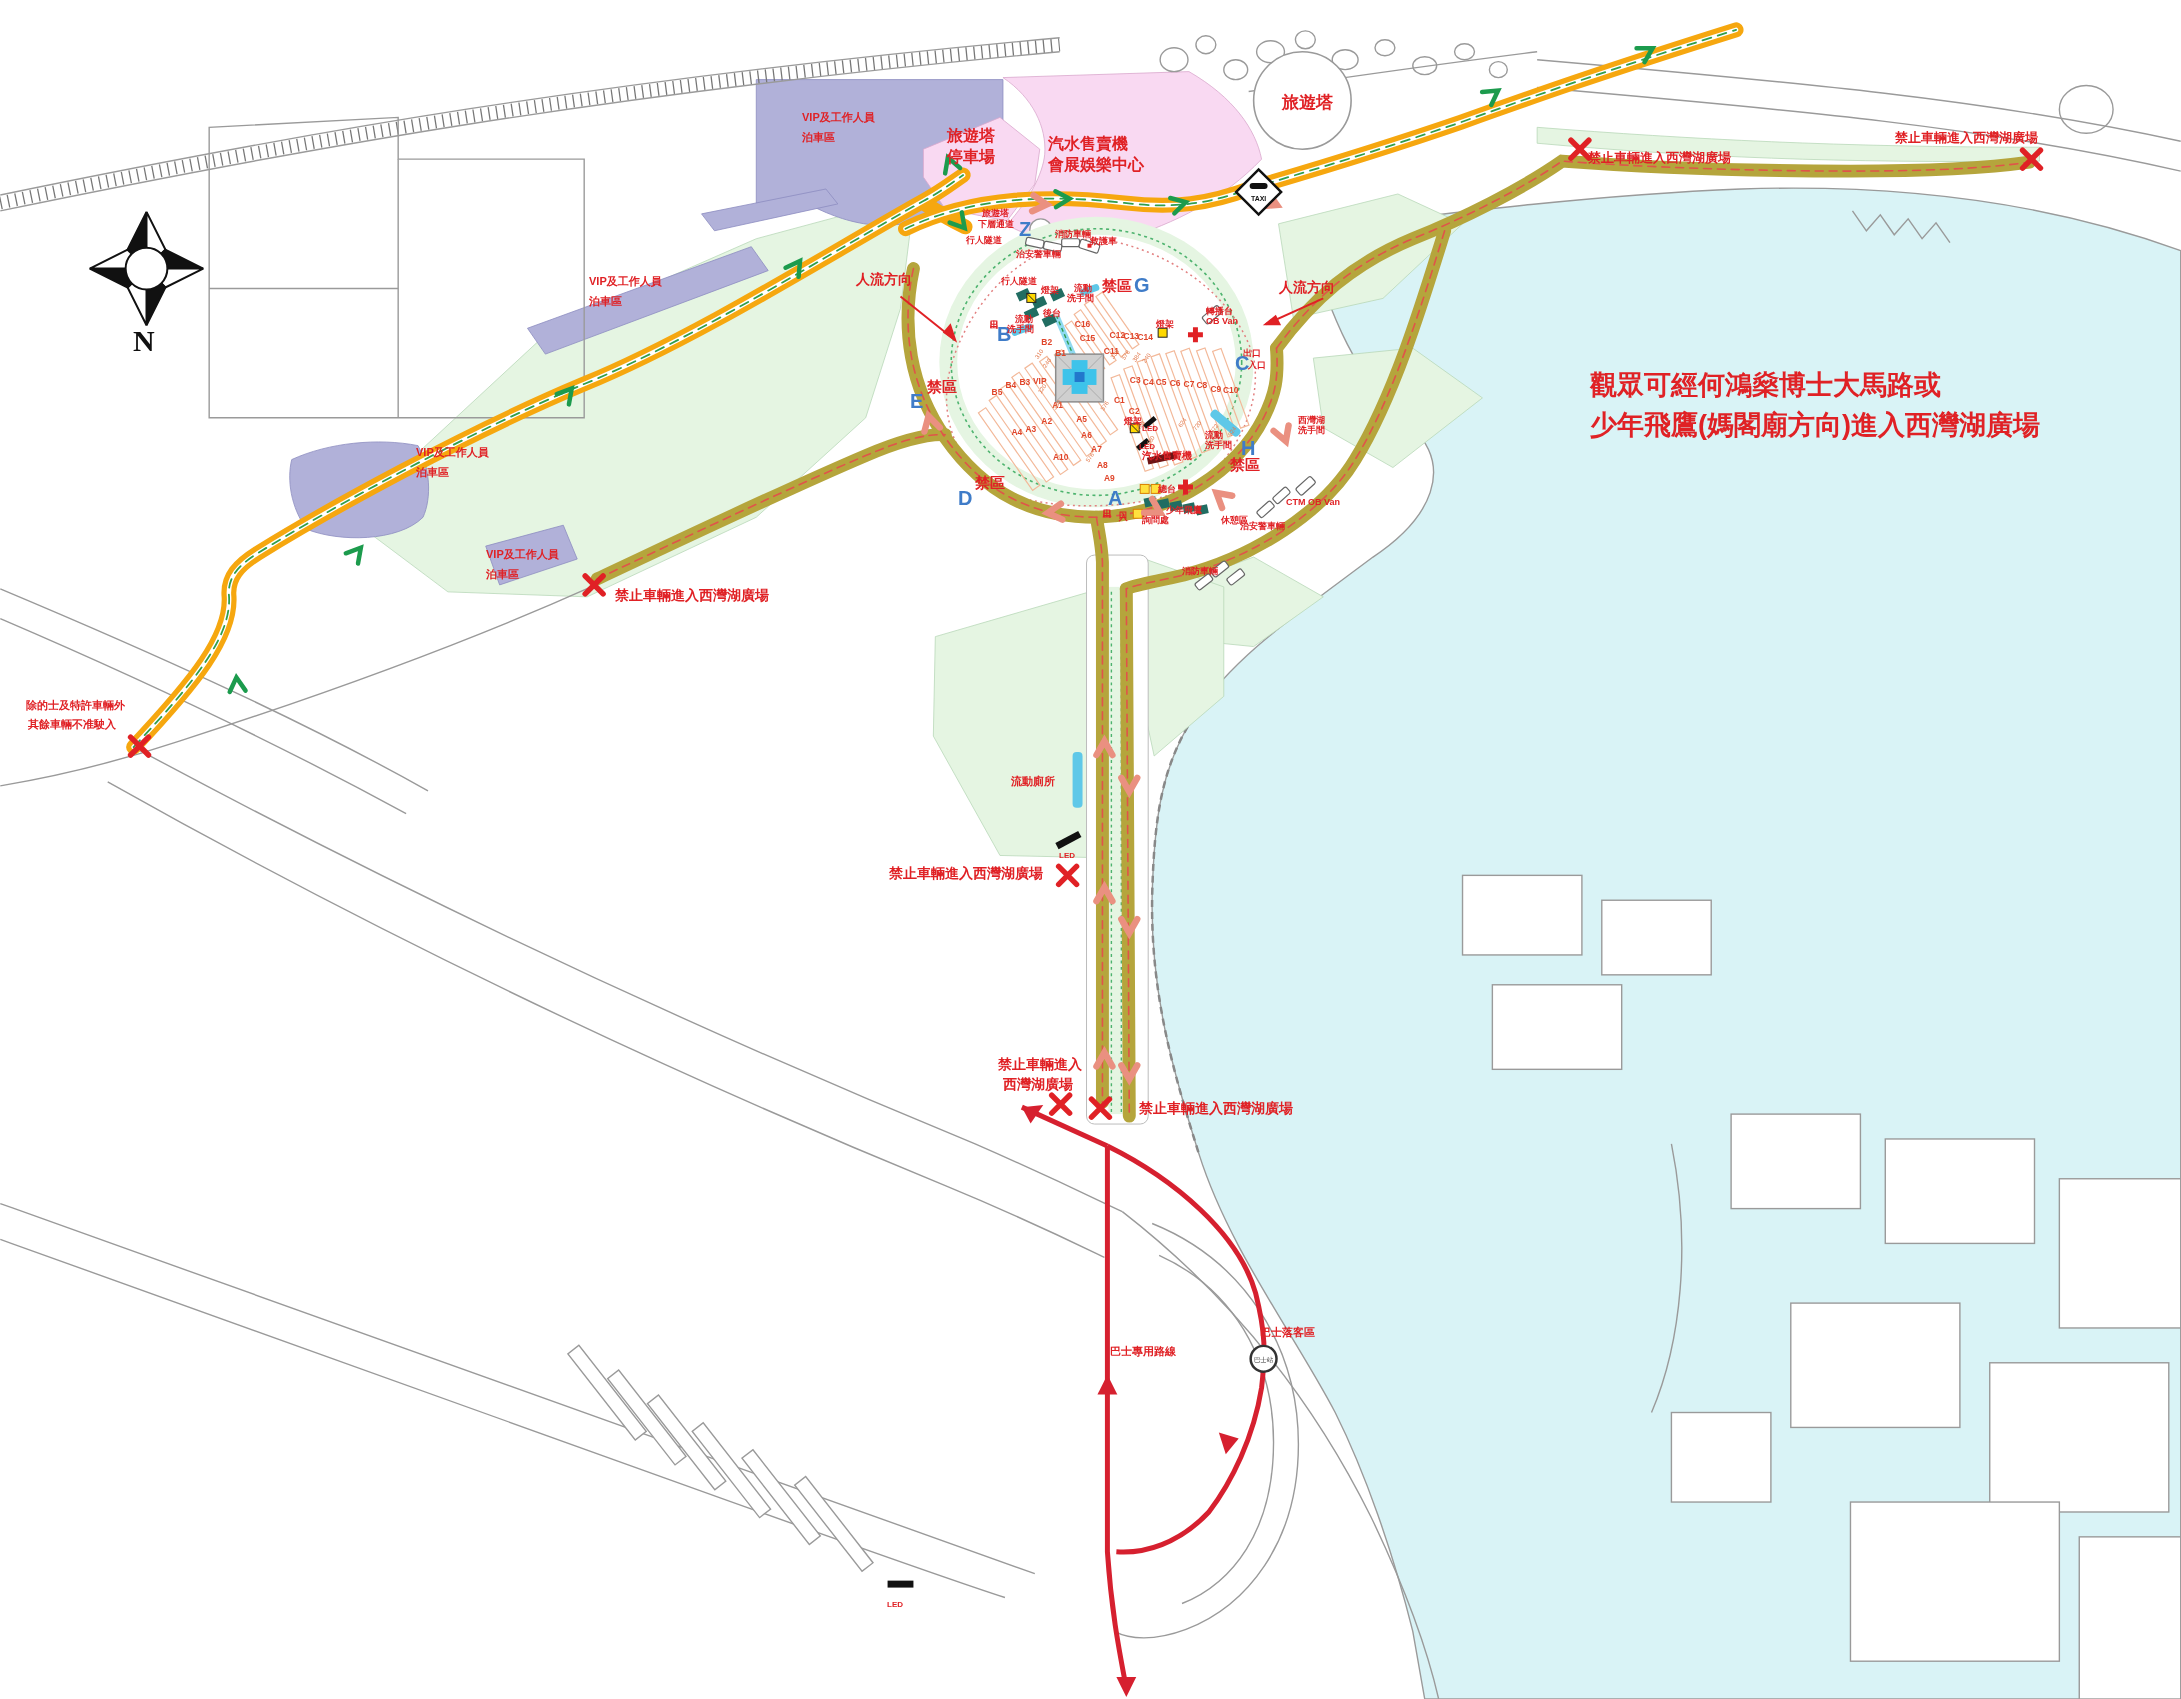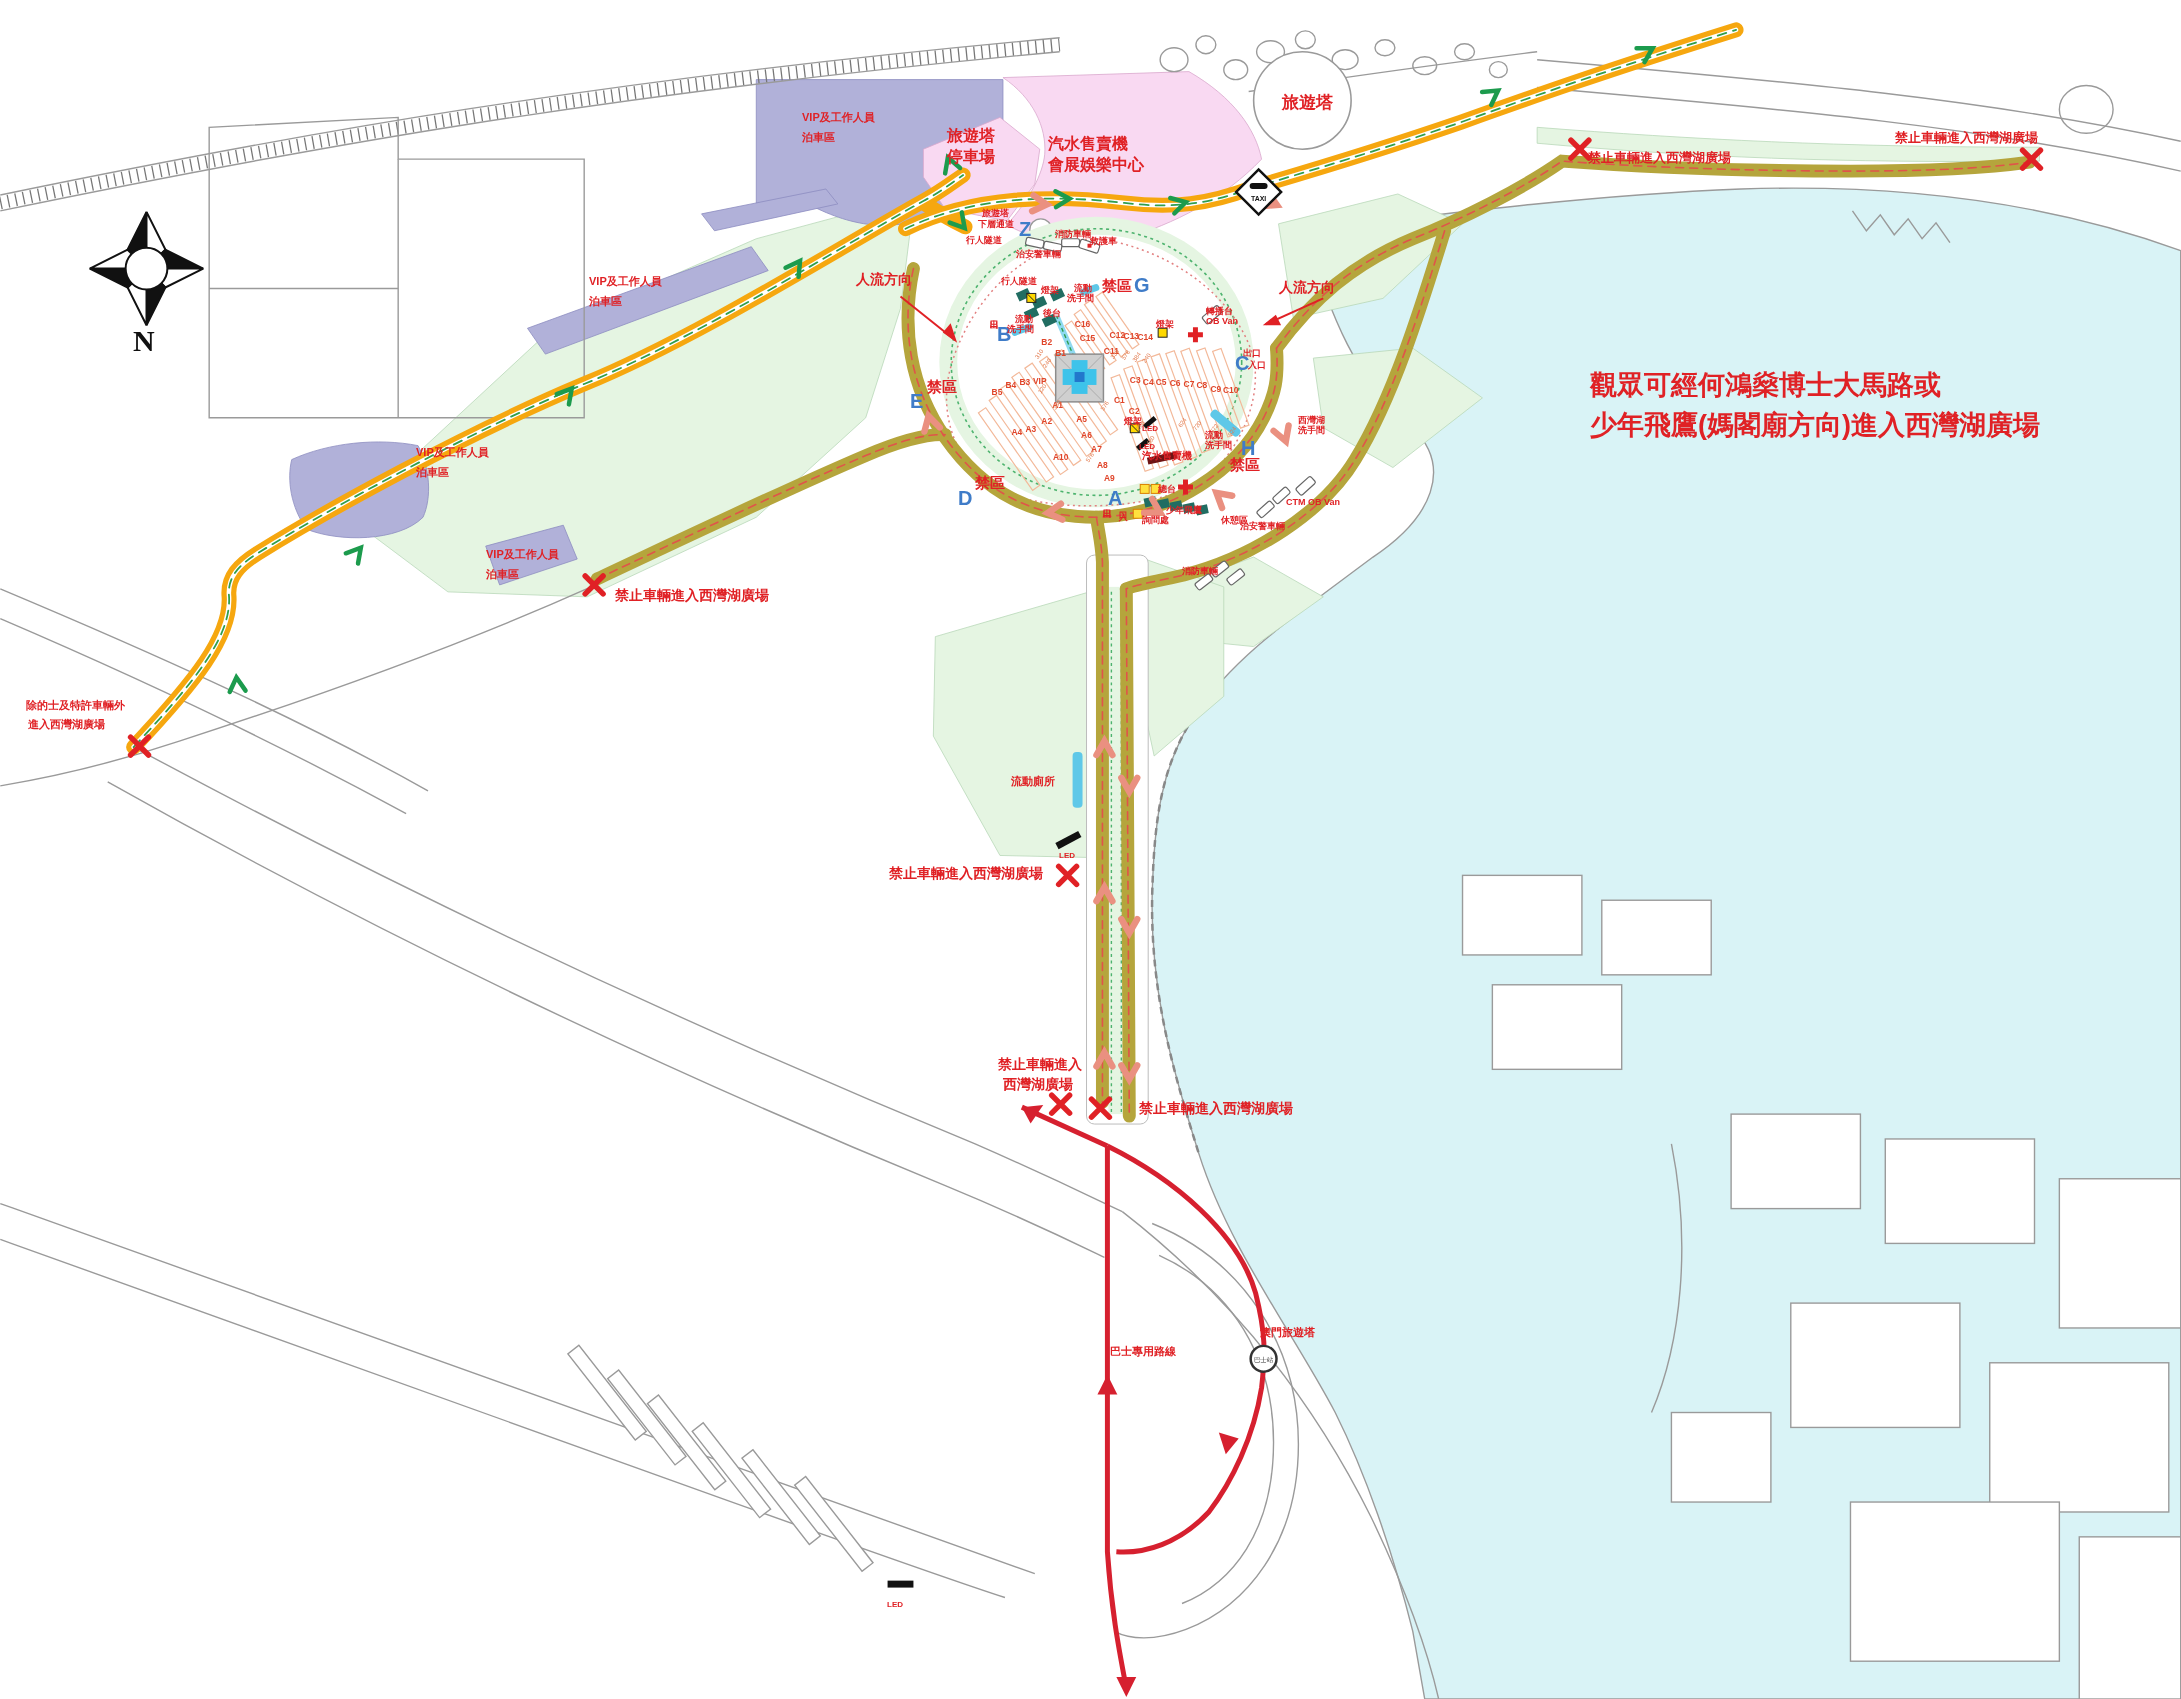--- a/index.html
+++ b/index.html
@@ -425,25 +425,25 @@
 
   <div class="l s13" style="left:1588px;top:151px">禁止車輛進入西灣湖廣場</div>
   <div class="l s13" style="left:1895px;top:131px">禁止車輛進入西灣湖廣場</div>
   <div class="l s14" style="left:615px;top:587px">禁止車輛進入西灣湖廣場</div>
   <div class="l s14" style="left:889px;top:865px">禁止車輛進入西灣湖廣場</div>
   <div class="l s14" style="left:998px;top:1056px">禁止車輛進入</div>
   <div class="l s14" style="left:1003px;top:1076px">西灣湖廣場</div>
   <div class="l s14" style="left:1139px;top:1100px">禁止車輛進入西灣湖廣場</div>
 
   <div class="l s15" style="left:26px;top:699px">除的士及特許車輛外</div>
-  <div class="l s15" style="left:28px;top:718px">進入西灣湖廣場</div>
+  <div class="l s15" style="left:28px;top:718px">其餘車輛不准駛入</div>
 
   <div class="l s15" style="left:1011px;top:775px">流動廁所</div>
   <div class="l s15" style="left:1110px;top:1345px">巴士專用路線</div>
-  <div class="l s15" style="left:1260px;top:1326px">澳門旅遊塔</div>
+  <div class="l s15" style="left:1260px;top:1326px">巴士落客區</div>
 
   <div class="l zone" style="left:1102px;top:277px">禁區</div>
   <div class="zletter" style="left:1134px;top:275px">G</div>
   <div class="l zone" style="left:927px;top:378px">禁區</div>
   <div class="zletter" style="left:910px;top:391px">E</div>
   <div class="l zone" style="left:975px;top:474px">禁區</div>
   <div class="zletter" style="left:958px;top:488px">D</div>
   <div class="l zone" style="left:1230px;top:456px">禁區</div>
   <div class="zletter" style="left:1241px;top:438px">H</div>
   <div class="zletter" style="left:997px;top:324px">B</div>

